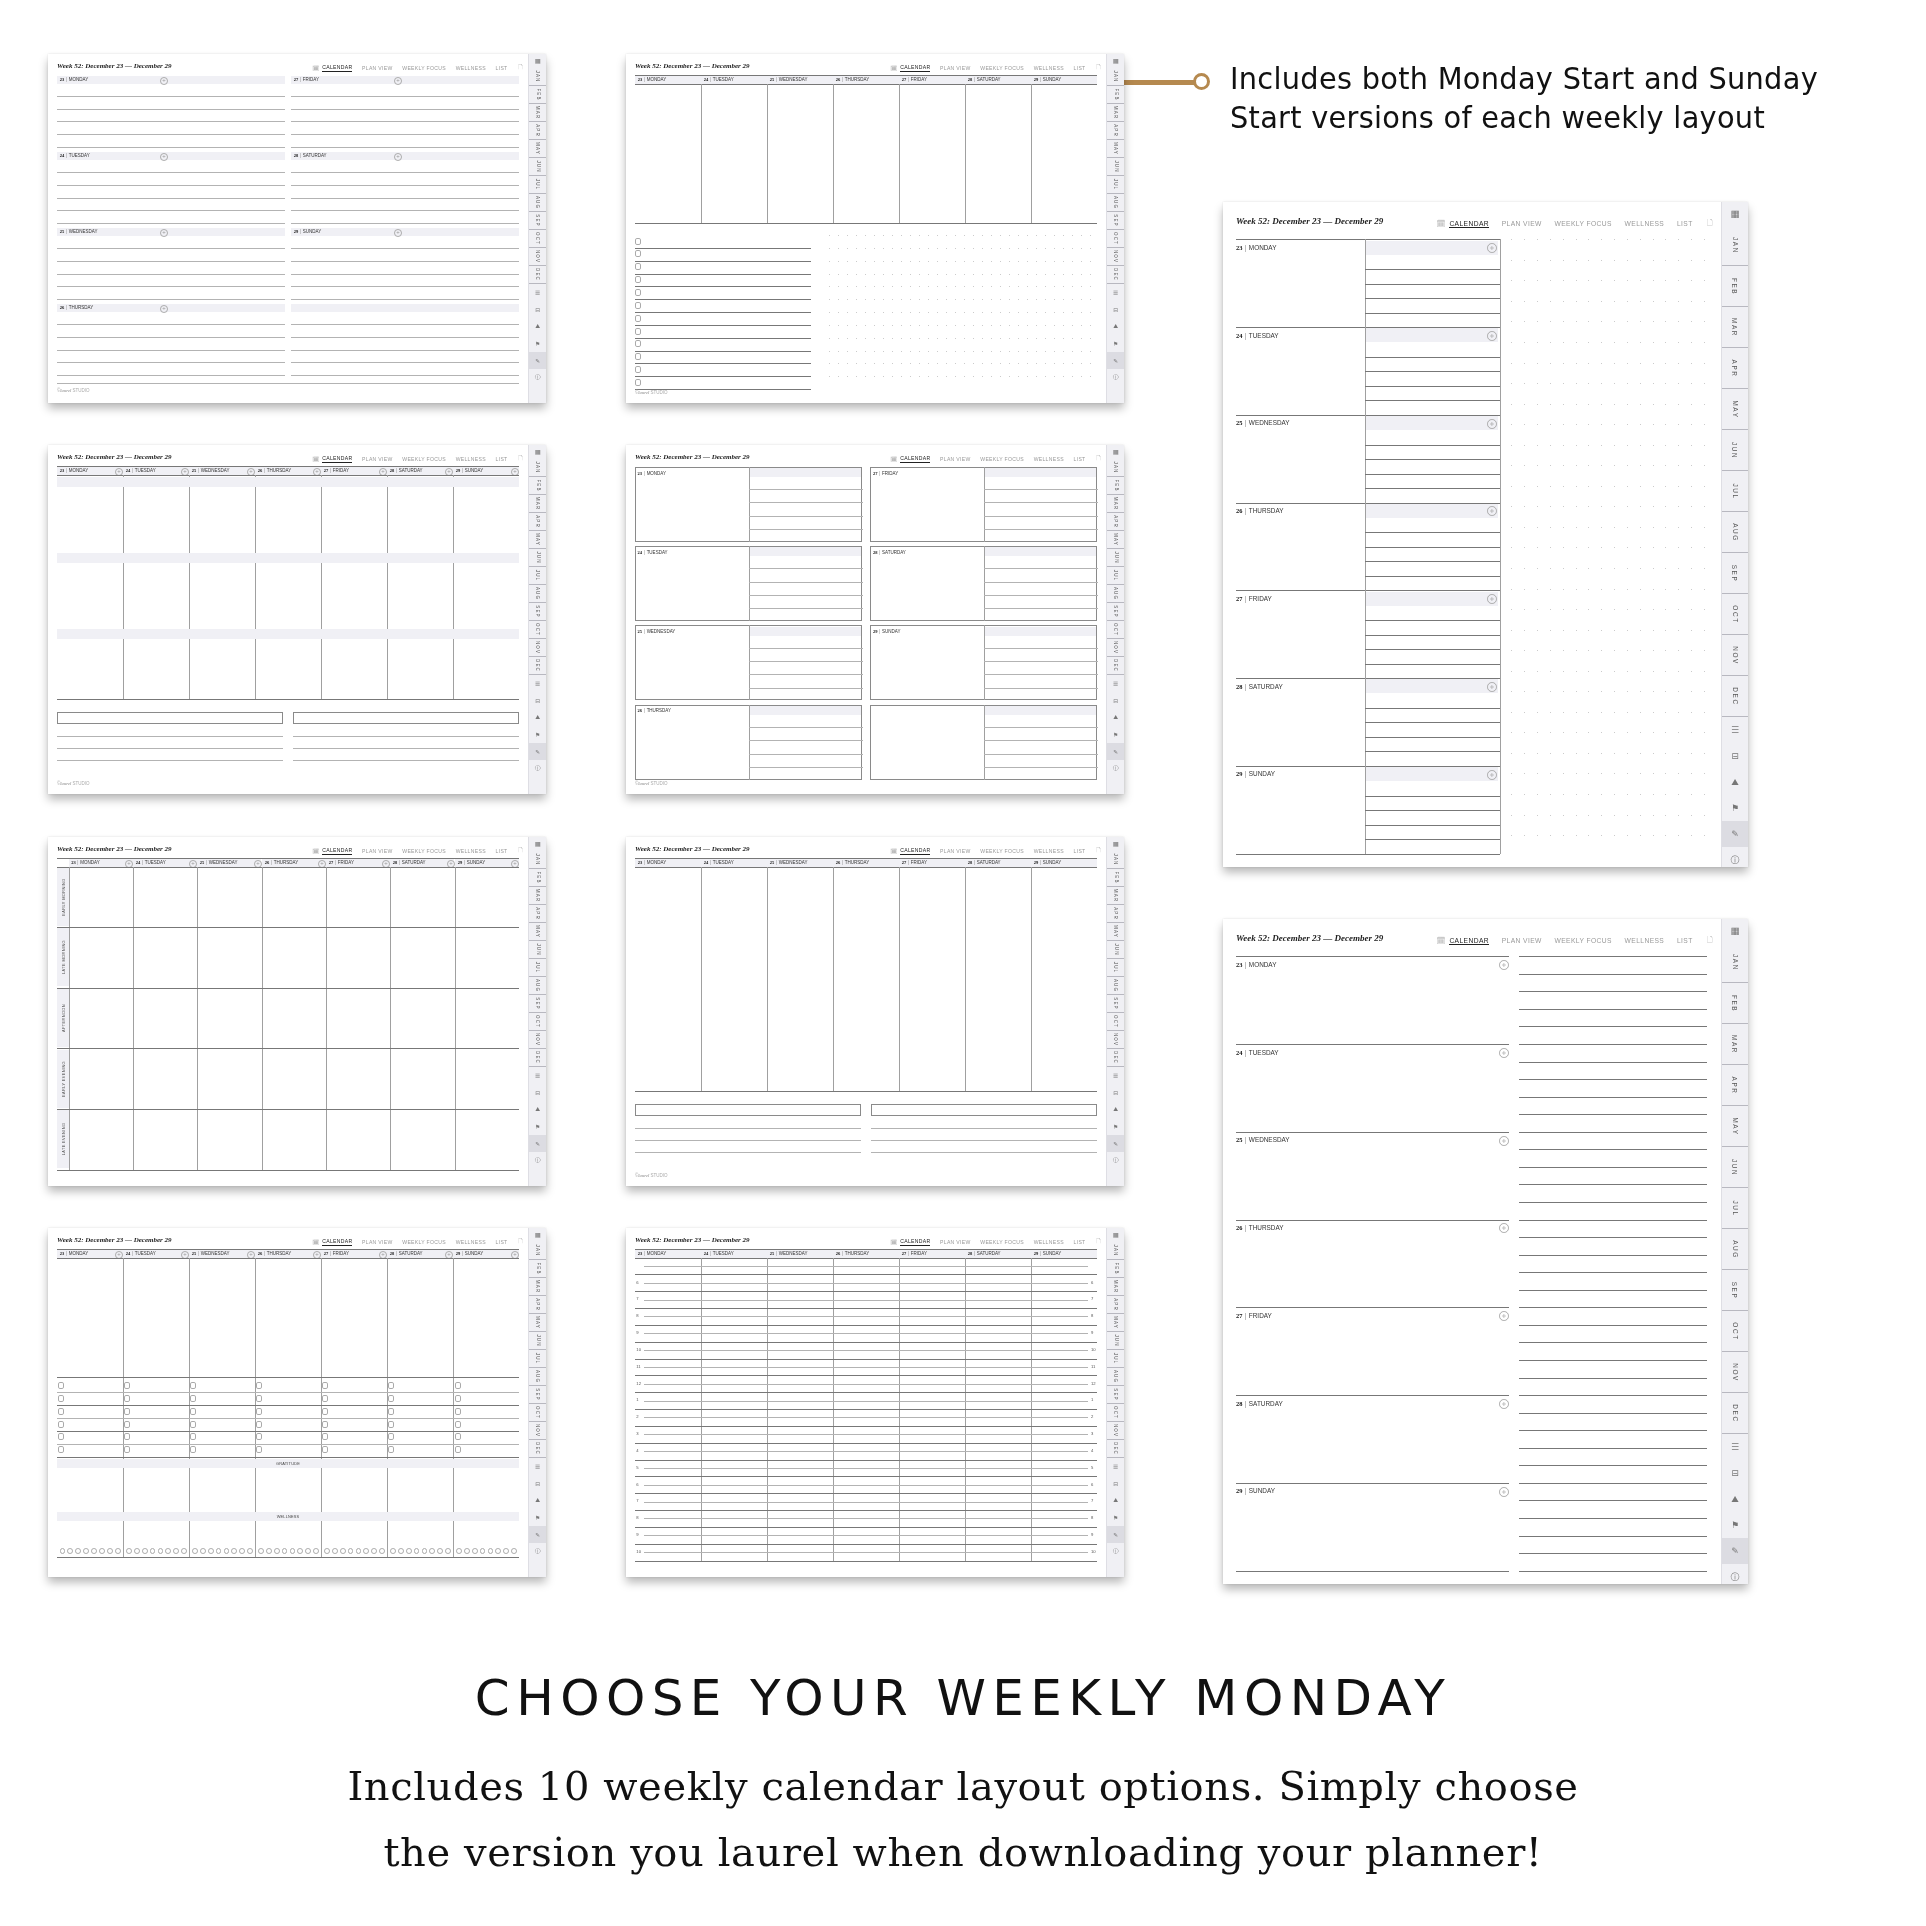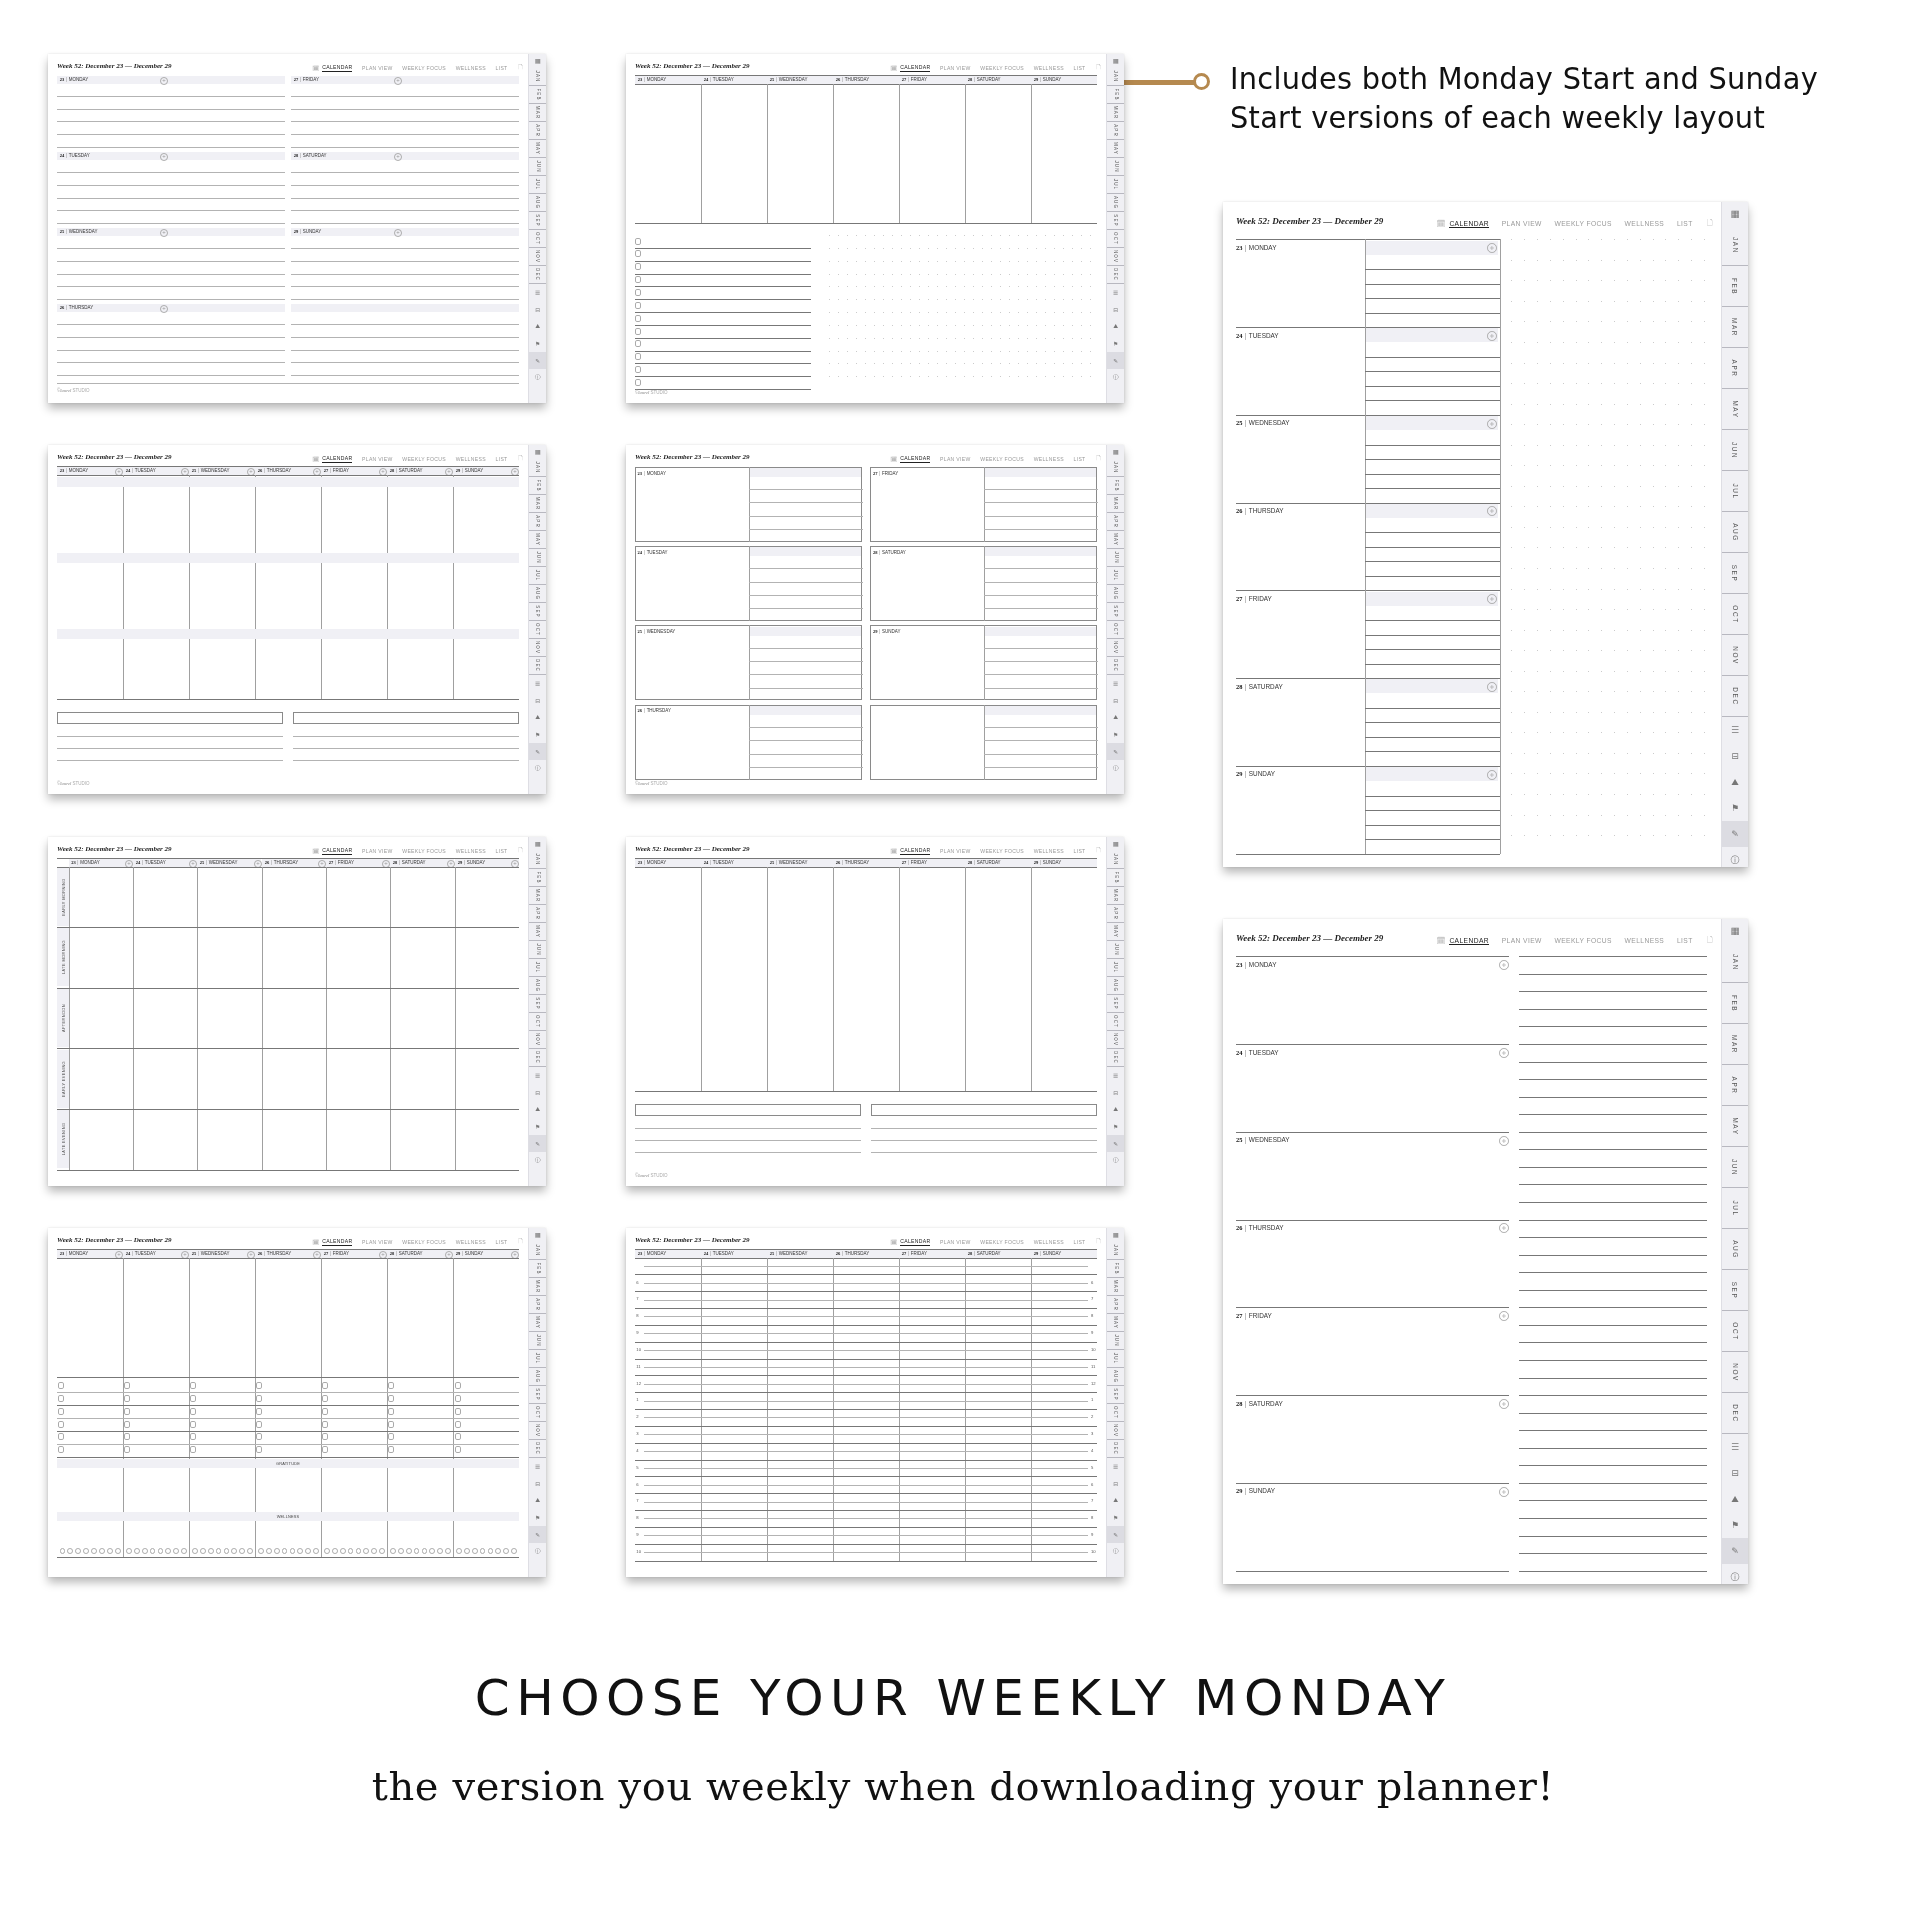--- a/index.html
+++ b/index.html
@@ -2355,15 +2355,16 @@
       <div class="hld" style="left: 296px; top: 581px; width: 188px;"></div>
       <div class="hld" style="left: 296px; top: 599px; width: 188px;"></div>
       <div class="hld" style="left: 296px; top: 617px; width: 188px;"></div>
       <div class="hld" style="left: 296px; top: 634px; width: 188px;"></div>
       <div class="hld" style="left: 296px; top: 652px; width: 188px;"></div>
     </div>
   </div>
 
 <div id="heading">CHOOSE YOUR WEEKLY MONDAY</div>
 <div id="subtext">
-  <div>the version you weekly when downloading your planner!</div>
+  <div>Includes 10 weekly calendar layout options. Simply choose</div>
+  <div>the version you laurel when downloading your planner!</div>
 </div>
 
 
 </body></html>

